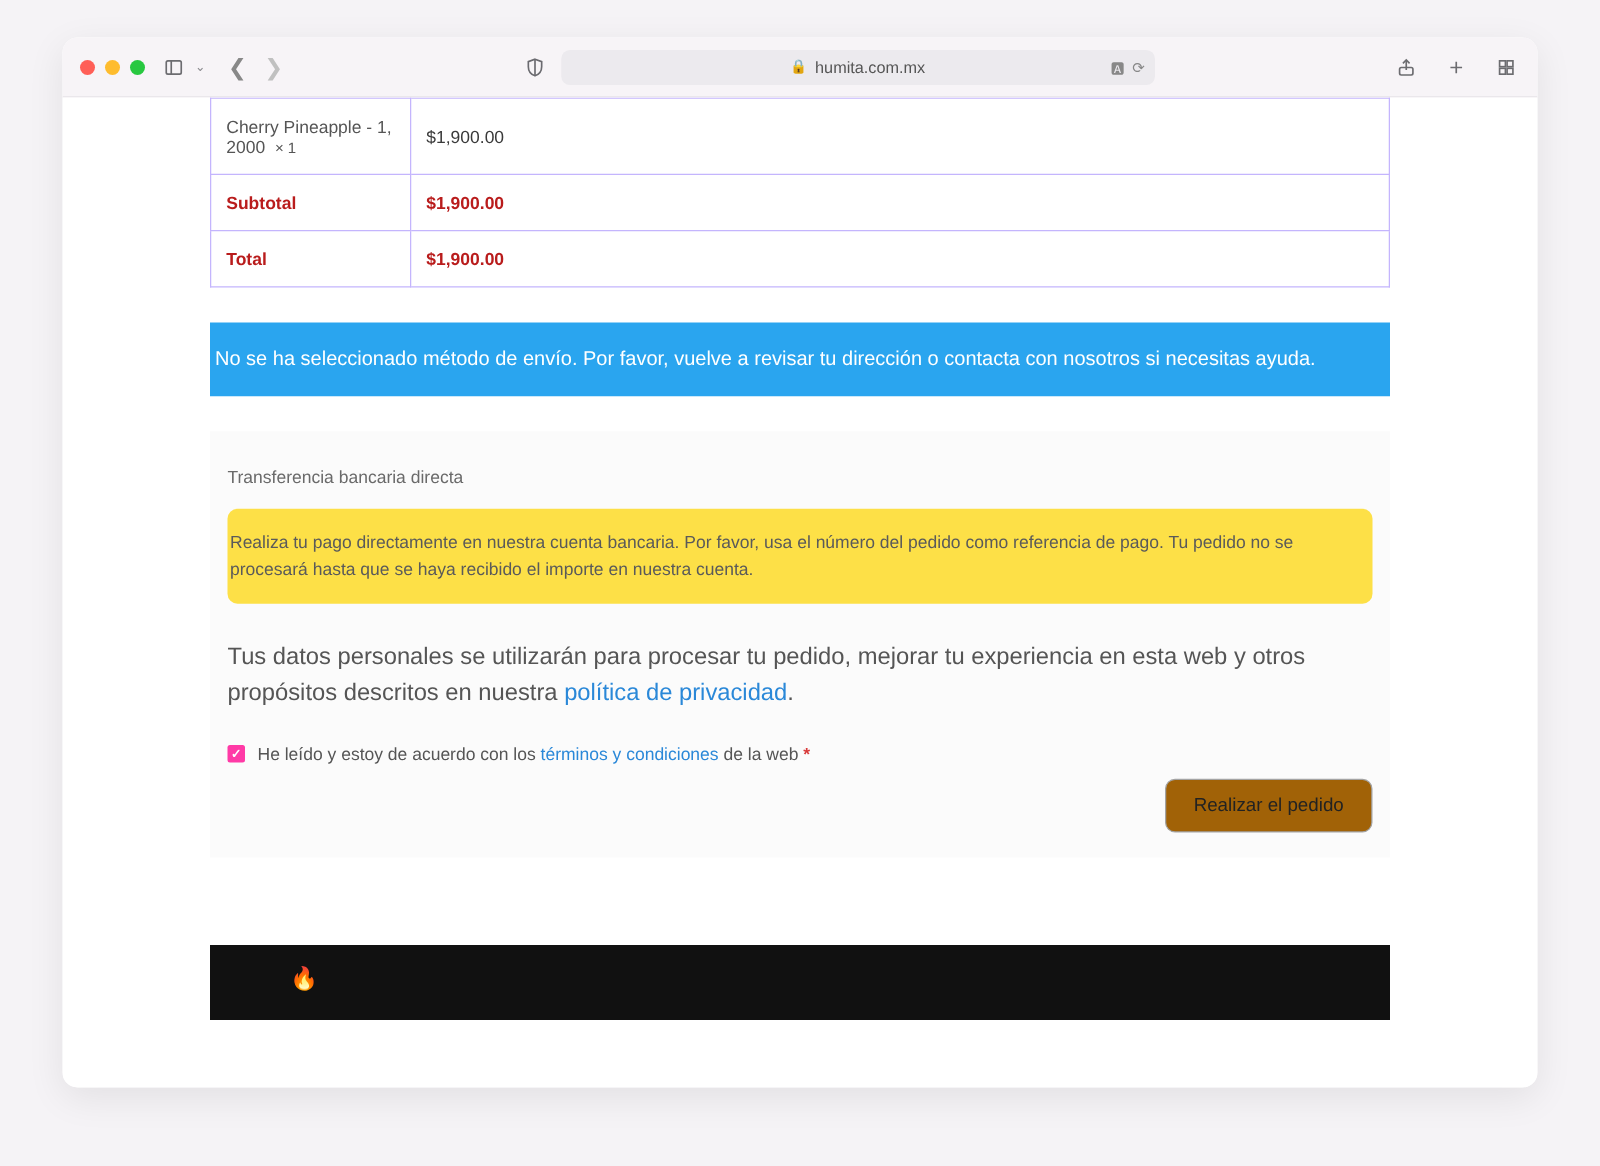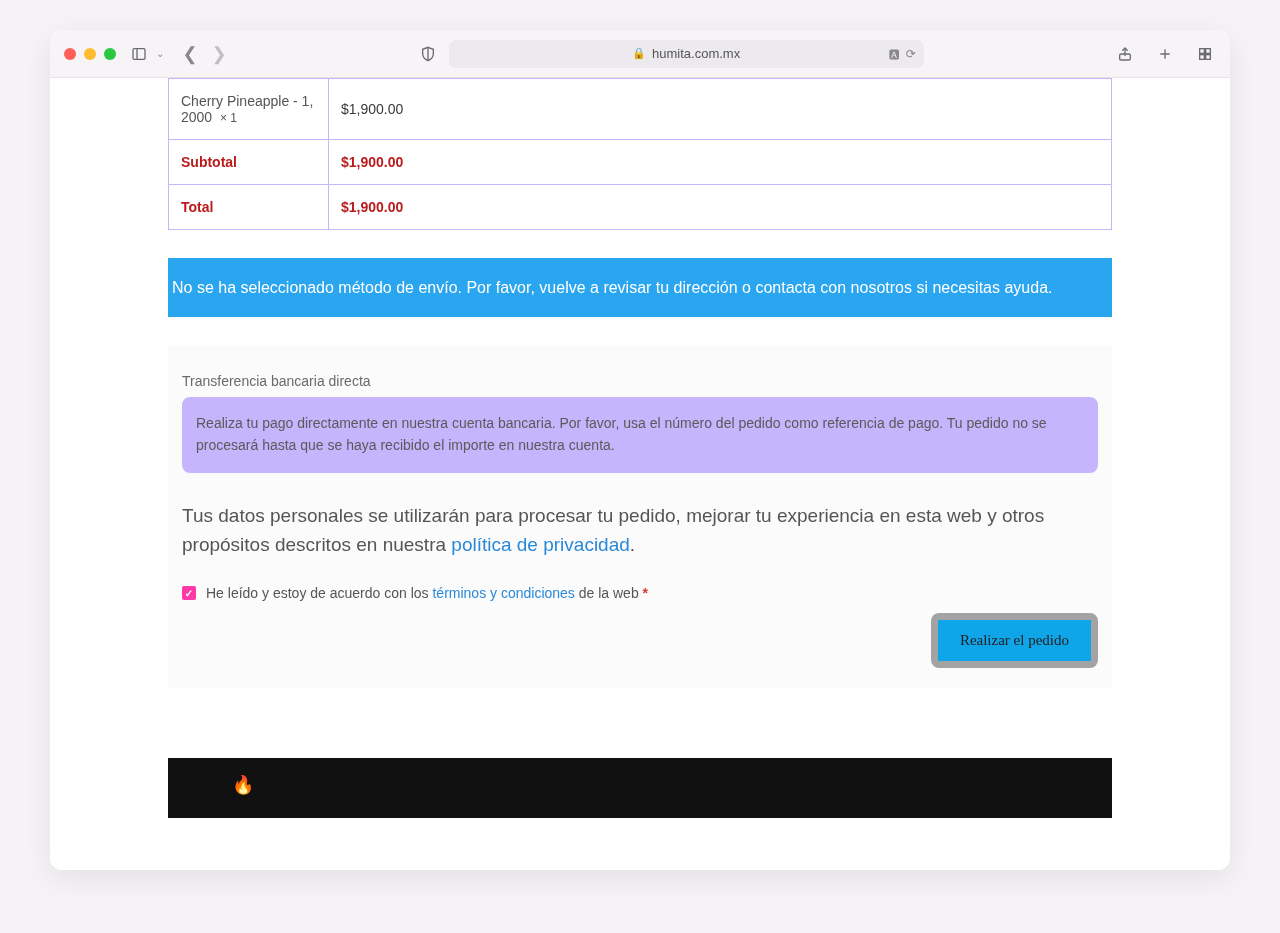--- a/index.html
+++ b/index.html
@@ -93,49 +93,48 @@
     font-size:16px;
     line-height:1.45;
     margin-top: 28px;
   }
 
   .payment-block {
     background:#fbfbfb;
     padding: 28px 14px 20px 14px;
     margin-top: 28px;
   }
-  .pm-title { color:#6a6a6a; font-size:14px; margin-bottom:8px;}
+  .pm-title { color:#6a6a6a; font-size:14px; margin-bottom:18px;}
   .pm-desc {
-    background:#c4b5fd;
+    background:#fde047;
     border-radius:8px;
-    padding: 16px 14px;
+    padding: 16px 2px;
     color:#5a5a5a;
     font-size:14px;
     line-height:1.55;
   }
   .privacy {
     color:#555; font-size:19px; line-height:1.55; margin-top:28px;
   }
   .privacy a, .terms-line a { color:#2a88d8; text-decoration:none; }
   .terms-line { margin-top:26px; display:flex; align-items:center; gap:10px; font-size:14px; color:#555;}
   .terms-line .req { color:#d83a3a; font-weight:700;}
   .chk {
     width:14px; height:14px; border-radius:2px; background:#ff3aa6; display:inline-flex; align-items:center; justify-content:center; color:#fff; font-size:10px; font-weight:700;
   }
   .place-order {
     float:right;
     margin-top: 12px;
-    background:#0ea5e9;
-    border:7px solid #a3a3a3;
+    background:#a16207;
+    border:1px solid #a3a3a3;
     border-radius:8px;
     padding: 12px 22px;
     font-size:15px;
     color:#222;
     cursor:pointer;
-    font-family:Liberation Serif, serif;
   }
   .clearfix::after { content:""; display:block; clear:both; }
 
   .footer {
     background:#111;
     color:#fff;
     height: 60px;
     margin-top: 70px;
     padding: 16px 64px 0 64px;
   }

